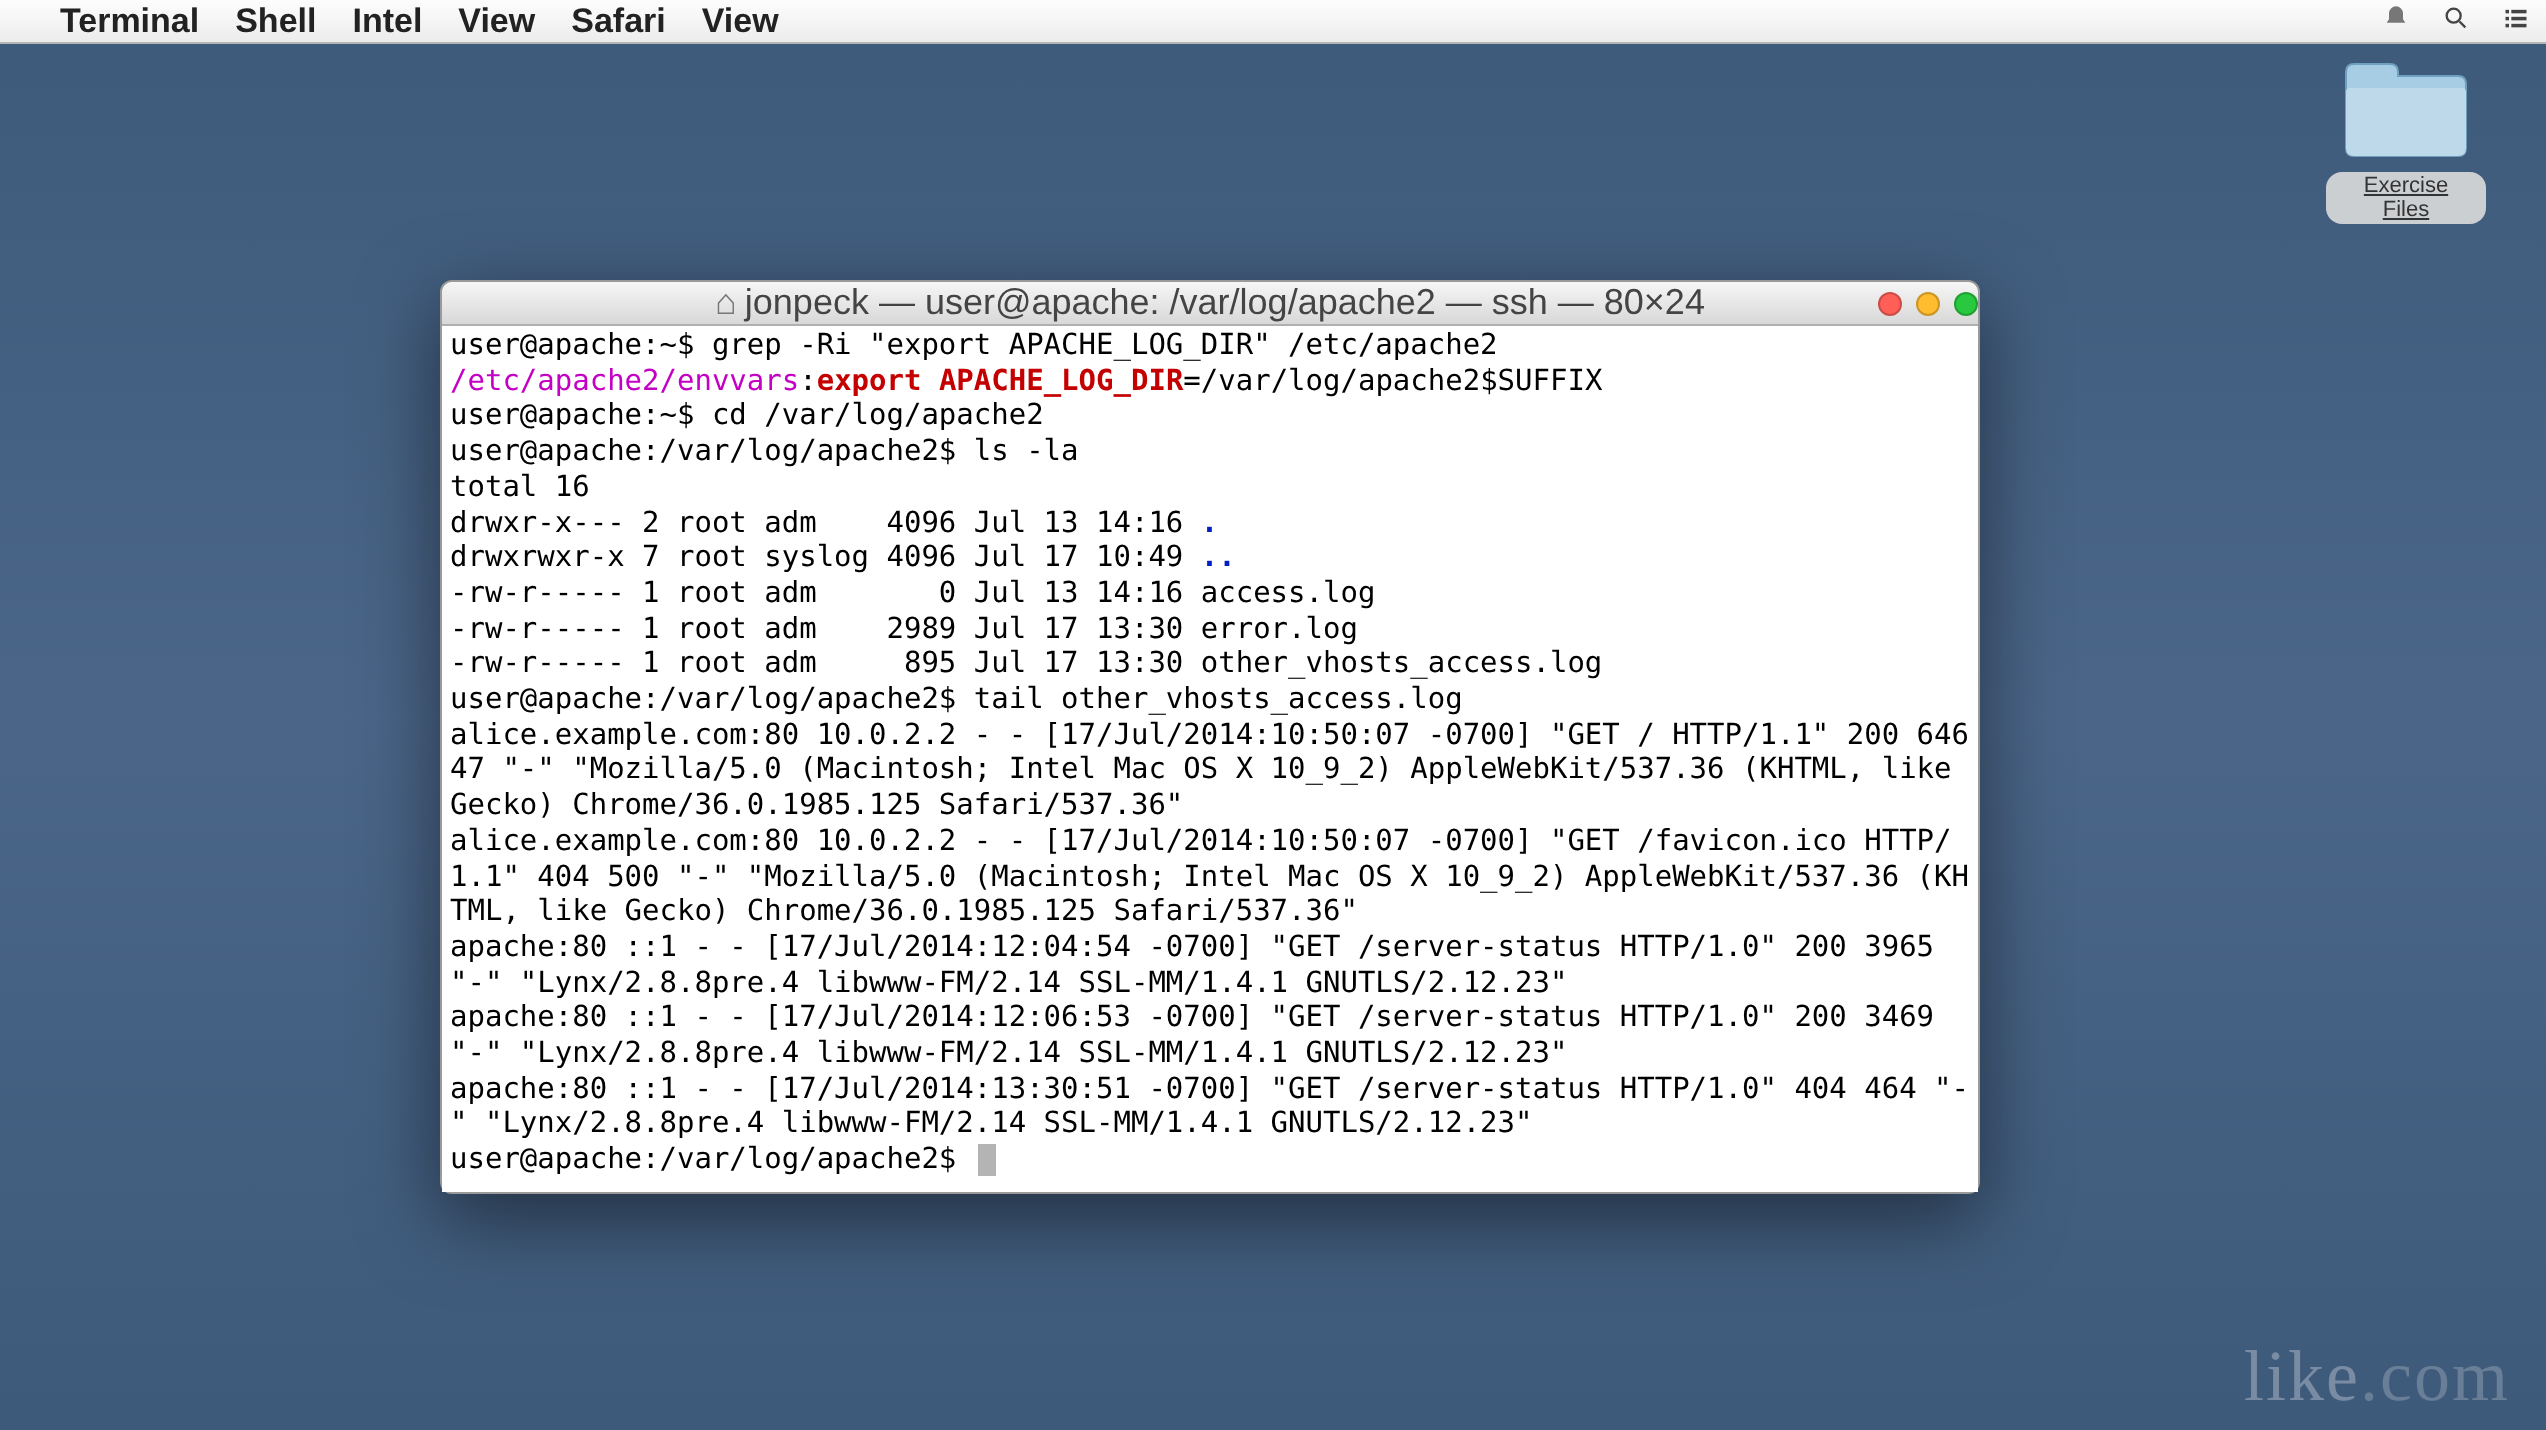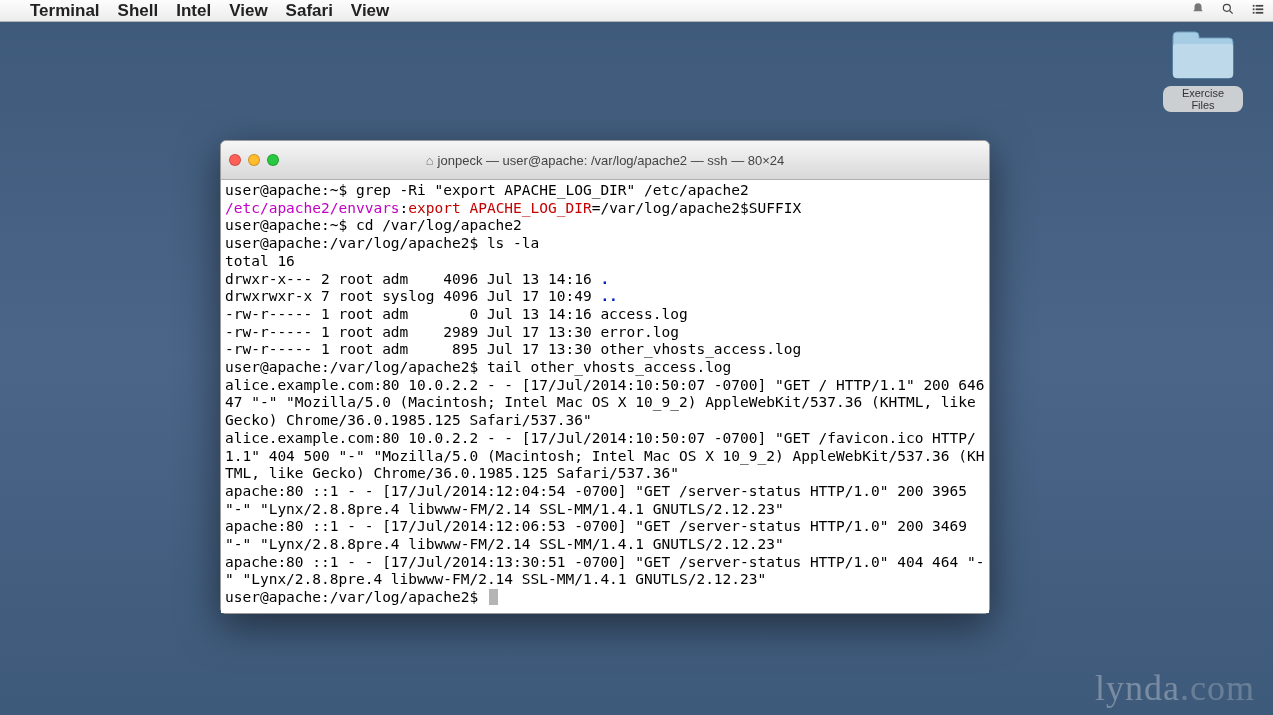--- a/index.html
+++ b/index.html
@@ -43,42 +43,44 @@
     width: 64px;
     height: 52px;
     margin: 0 auto 4px;
   }
   .desktop-icon .label {
     background: rgba(220,220,220,0.9);
     color: #333;
     border-radius: 8px;
     padding: 1px 6px;
     display: inline-block;
+    text-decoration: underline;
   }
   
   .terminal-window {
     position: absolute;
     top: 140px;
     left: 220px;
     width: 770px;
     background: #fff;
     border: 1px solid #9a9a9a;
     border-radius: 6px;
     box-shadow: 0 12px 40px rgba(0,0,0,0.5);
   }
   .titlebar {
-    height: 39px;
+    height: 22px;
     background: linear-gradient(to bottom, #f6f6f6, #d8d8d8);
     border-bottom: 1px solid #b0b0b0;
     border-radius: 6px 6px 0 0;
     display: flex;
     align-items: center;
     position: relative;
-    font-size: 13px;
+    font-size: 18px;
     color: #444;
+    justify-content: flex-end;
   }
   .traffic-lights { display: flex; gap: 7px; padding-left: 8px; }
   .tl { width: 12px; height: 12px; border-radius: 50%; border: 0.5px solid rgba(0,0,0,0.2); }
   .tl.red { background: #ff5f57; }
   .tl.yellow { background: #febc2e; }
   .tl.green { background: #28c840; }
   .titlebar .title {
     position: absolute;
     left: 0; right: 0;
     text-align: center;
@@ -90,21 +92,21 @@
     font-size: 14.5px;
     line-height: 17.7px;
     padding: 2px 4px 6px 4px;
     color: #000;
     background: #fff;
     white-space: pre;
     letter-spacing: 0;
   }
   .terminal-body .line { white-space: pre-wrap; word-break: break-all; }
   .magenta { color: #c400c4; font-weight: normal; }
-  .redbold { color: #c40000; font-weight: normal; }
+  .redbold { color: #c40000; font-weight: bold; }
   .blue { color: #0020c4; font-weight: bold; }
   .cursor {
     display: inline-block;
     width: 9px;
     height: 16px;
     background: #b4b4b4;
     vertical-align: text-bottom;
     margin-left: 2px;
   }
   
@@ -175,14 +177,14 @@
       <div class="tl green"></div>
     </div>
     <div class="title">
       <span class="home-glyph">⌂</span><span>jonpeck — user@apache: /var/log/apache2 — ssh — 80×24</span>
     </div>
   </div>
   <div class="terminal-body" id="terminal-body"><div class="line"><span>user@apache:~$ grep -Ri "export APACHE_LOG_DIR" /etc/apache2</span></div><div class="line"><span class="magenta">/etc/apache2/envvars</span><span>:</span><span class="redbold">export APACHE_LOG_DIR</span><span>=/var/log/apache2$SUFFIX</span></div><div class="line"><span>user@apache:~$ cd /var/log/apache2</span></div><div class="line"><span>user@apache:/var/log/apache2$ ls -la</span></div><div class="line"><span>total 16</span></div><div class="line"><span>drwxr-x--- 2 root adm    4096 Jul 13 14:16 </span><span class="blue">.</span></div><div class="line"><span>drwxrwxr-x 7 root syslog 4096 Jul 17 10:49 </span><span class="blue">..</span></div><div class="line"><span>-rw-r----- 1 root adm       0 Jul 13 14:16 access.log</span></div><div class="line"><span>-rw-r----- 1 root adm    2989 Jul 17 13:30 error.log</span></div><div class="line"><span>-rw-r----- 1 root adm     895 Jul 17 13:30 other_vhosts_access.log</span></div><div class="line"><span>user@apache:/var/log/apache2$ tail other_vhosts_access.log</span></div><div class="line"><span>alice.example.com:80 10.0.2.2 - - [17/Jul/2014:10:50:07 -0700] "GET / HTTP/1.1" 200 64647 "-" "Mozilla/5.0 (Macintosh; Intel Mac OS X 10_9_2) AppleWebKit/537.36 (KHTML, like Gecko) Chrome/36.0.1985.125 Safari/537.36"</span></div><div class="line"><span>alice.example.com:80 10.0.2.2 - - [17/Jul/2014:10:50:07 -0700] "GET /favicon.ico HTTP/1.1" 404 500 "-" "Mozilla/5.0 (Macintosh; Intel Mac OS X 10_9_2) AppleWebKit/537.36 (KHTML, like Gecko) Chrome/36.0.1985.125 Safari/537.36"</span></div><div class="line"><span>apache:80 ::1 - - [17/Jul/2014:12:04:54 -0700] "GET /server-status HTTP/1.0" 200 3965 "-" "Lynx/2.8.8pre.4 libwww-FM/2.14 SSL-MM/1.4.1 GNUTLS/2.12.23"</span></div><div class="line"><span>apache:80 ::1 - - [17/Jul/2014:12:06:53 -0700] "GET /server-status HTTP/1.0" 200 3469 "-" "Lynx/2.8.8pre.4 libwww-FM/2.14 SSL-MM/1.4.1 GNUTLS/2.12.23"</span></div><div class="line"><span>apache:80 ::1 - - [17/Jul/2014:13:30:51 -0700] "GET /server-status HTTP/1.0" 404 464 "-" "Lynx/2.8.8pre.4 libwww-FM/2.14 SSL-MM/1.4.1 GNUTLS/2.12.23"</span></div><div class="line"><span>user@apache:/var/log/apache2$ </span><span class="cursor"></span></div></div>
 </div>
 
 <div class="watermark">
-  <span>lynda</span><span class="dotcom">.com</span>
+  <span>like</span><span class="dotcom">.com</span>
 </div>
 
 </body></html>

